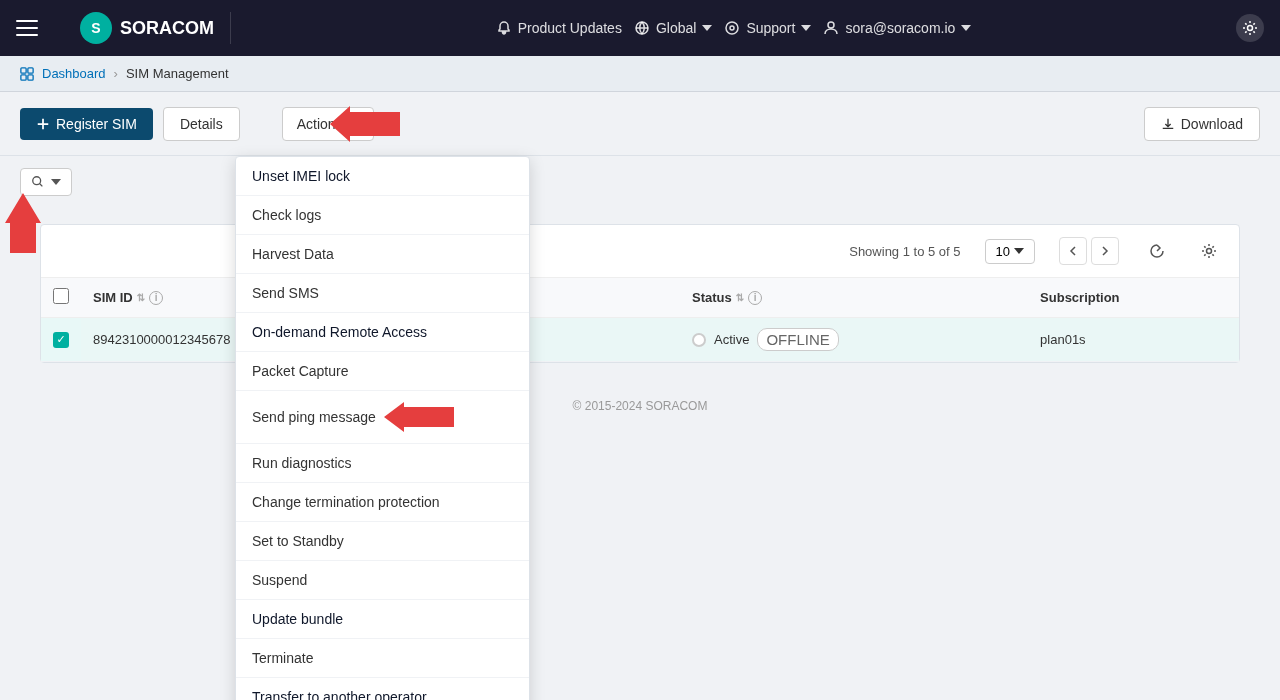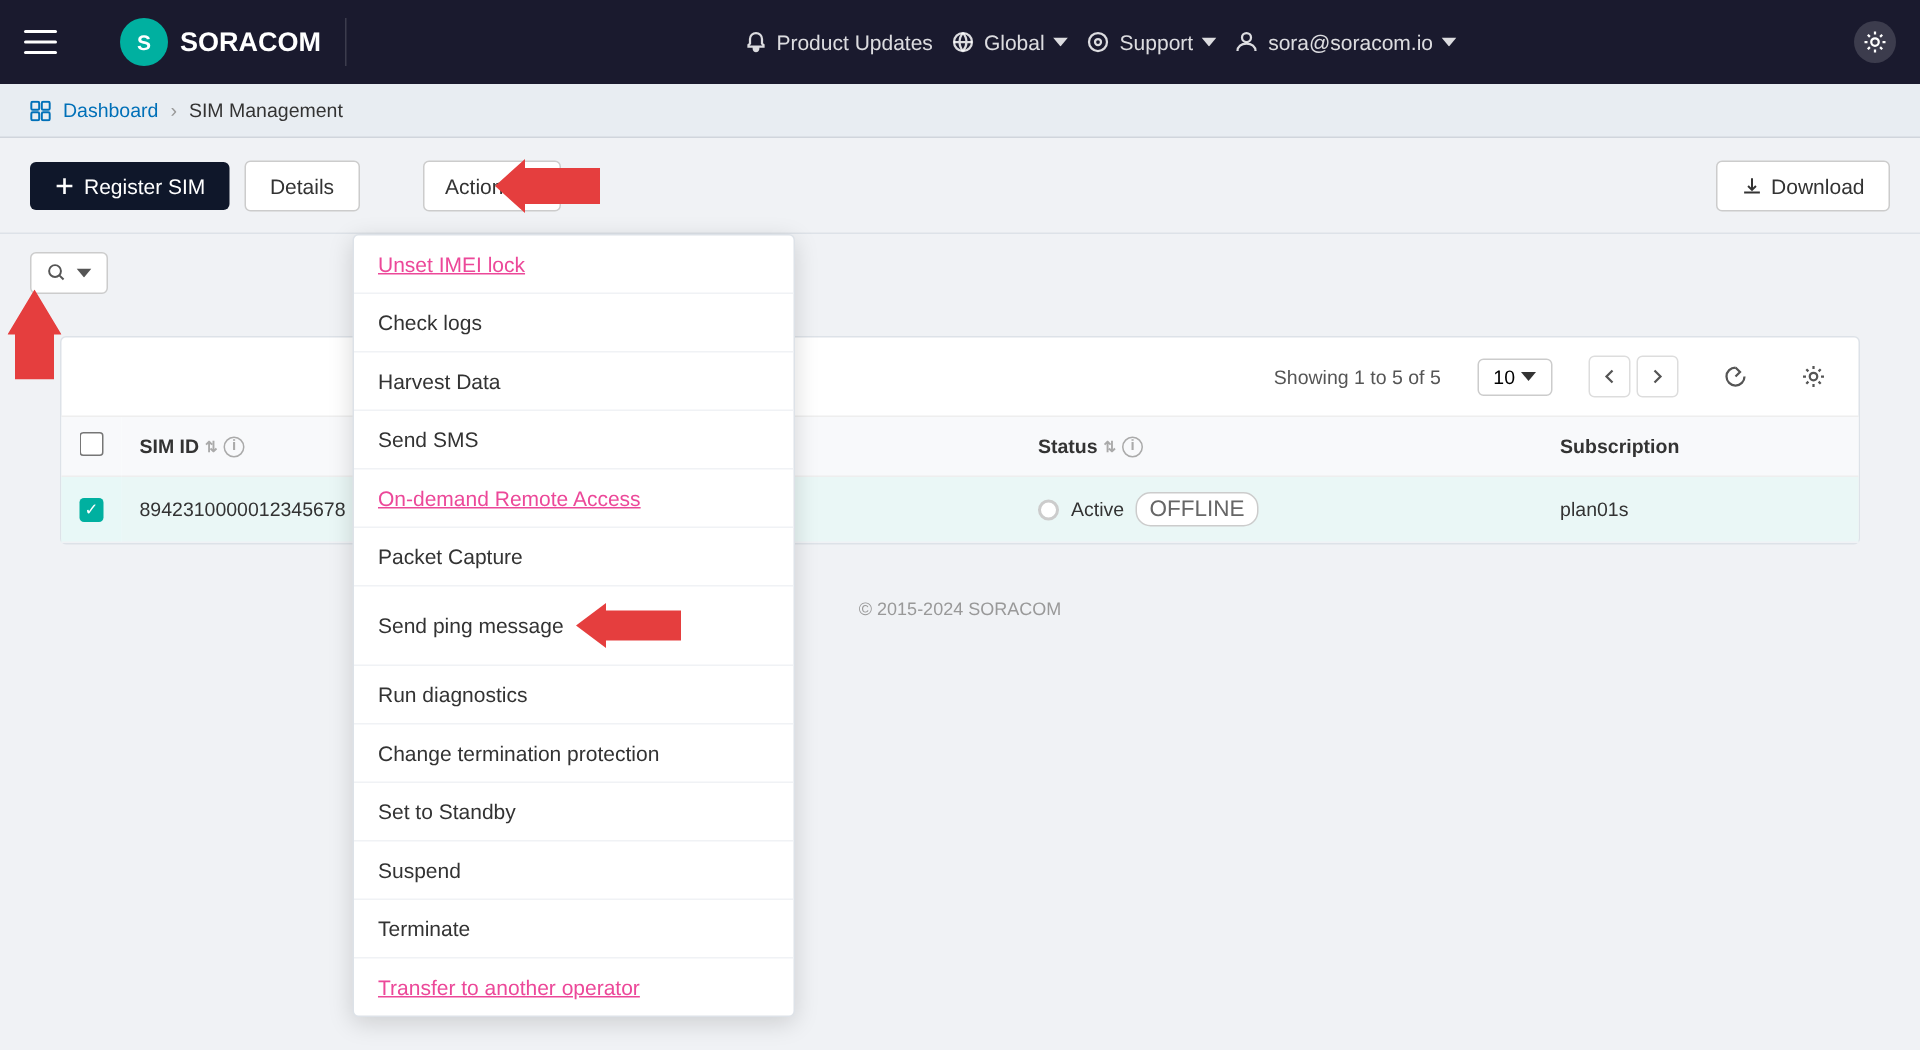--- a/index.html
+++ b/index.html
@@ -75,21 +75,21 @@
     .toolbar {
       background: #f0f2f5;
       height: 64px;
       display: flex; align-items: center;
       padding: 0 20px;
       gap: 10px;
       border-bottom: 1px solid #dde2e8;
       position: relative;
     }
     .btn-register {
-      background: #0f172a;
+      background: #0c4a6e;
       color: #fff;
       border: none;
       border-radius: 4px;
       padding: 8px 16px;
       font-size: 14px;
       cursor: pointer;
       display: flex; align-items: center; gap: 6px;
       font-weight: 500;
     }
     .btn-details {
@@ -143,21 +143,21 @@
       width: 295px;
     }
     .dropdown-item {
       padding: 11px 16px;
       border-bottom: 1px solid #f0f2f5;
       cursor: pointer;
       font-size: 14px;
       color: #333;
     }
     .dropdown-item:last-child { border-bottom: none; }
-    .dropdown-item.disabled { color: #ec4899; cursor: default; text-decoration: underline; }
+    .dropdown-item.disabled { color: #0f172a; cursor: default; }
 
     
     .table-area {
       background: #fff;
       margin: 16px 20px 0;
       border-radius: 4px;
       border: 1px solid #dde2e8;
     }
     .table-toolbar {
       display: flex; align-items: center;
@@ -382,20 +382,23 @@
       <span>Run diagnostics</span>
     </div>
     <div class="dropdown-item">
       <span>Change termination protection</span>
     </div>
     <div class="dropdown-item">
       <span>Set to Standby</span>
     </div>
     <div class="dropdown-item">
       <span>Suspend</span>
+    </div>
+    <div class="dropdown-item disabled">
+      <span>Update bundle</span>
     </div>
     <div class="dropdown-item">
       <span>Terminate</span>
     </div>
     <div class="dropdown-item disabled">
       <span>Transfer to another operator</span>
     </div>
 
   </div>
 </div>

